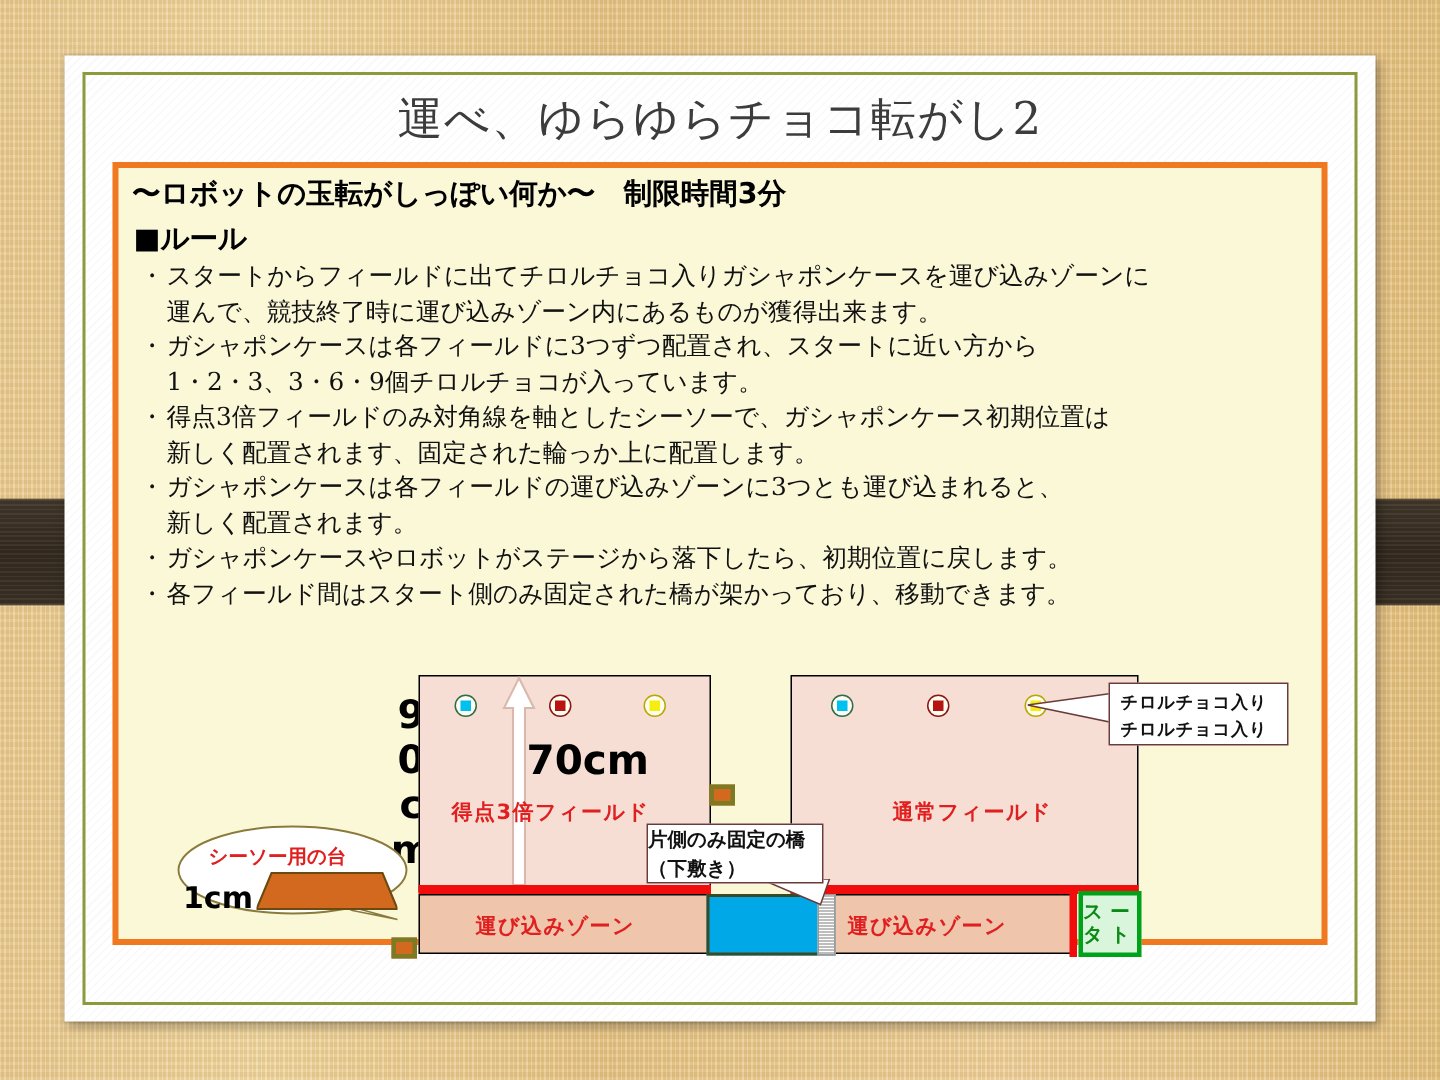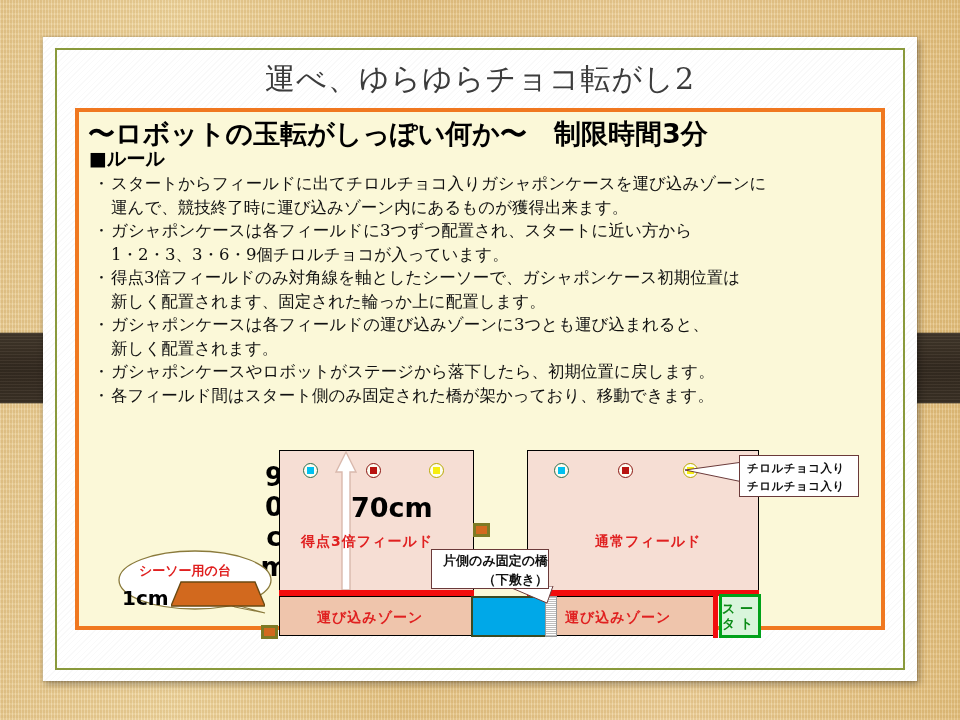--- a/index.html
+++ b/index.html
@@ -69,21 +69,21 @@
     width: 810px; height: 522px;
     box-sizing: border-box;
     background: #fbf8d8;
     border: 4px solid #f07820;
   }
 
   #subtitle {
     position: absolute; left: 9px; top: 4px;
     font-family: "DejaVu Sans", sans-serif;
     font-weight: bold;
-    font-size: 27px;
+    font-size: 19px;
     color: #000;
     white-space: nowrap;
     letter-spacing: 0px;
   }
   #rules-head {
     position: absolute; left: 10px; top: 34px;
     font-family: "DejaVu Sans", sans-serif;
     font-weight: bold;
     font-size: 19px;
     color: #000;
@@ -244,21 +244,21 @@
 
   
   .callout-rect {
     position: absolute;
     background: #ffffff;
     border: 1px solid #6b3a3a;
     box-sizing: border-box;
     font-family: "DejaVu Sans", sans-serif;
     font-weight: bold;
     color: #111;
-    text-align: right;
+    text-align: left;
   }
   #callout-case {
     left: 660px; top: 343px; width: 120px; height: 42px;
     font-size: 11.5px; line-height: 18px;
     padding-top: 3px; text-align: left; padding-left: 7px;
     letter-spacing: 0.5px;
   }
   #callout-bridge {
     left: 352px; top: 437px; width: 118px; height: 40px;
     font-size: 13px; line-height: 19px; padding-top: 1px;

